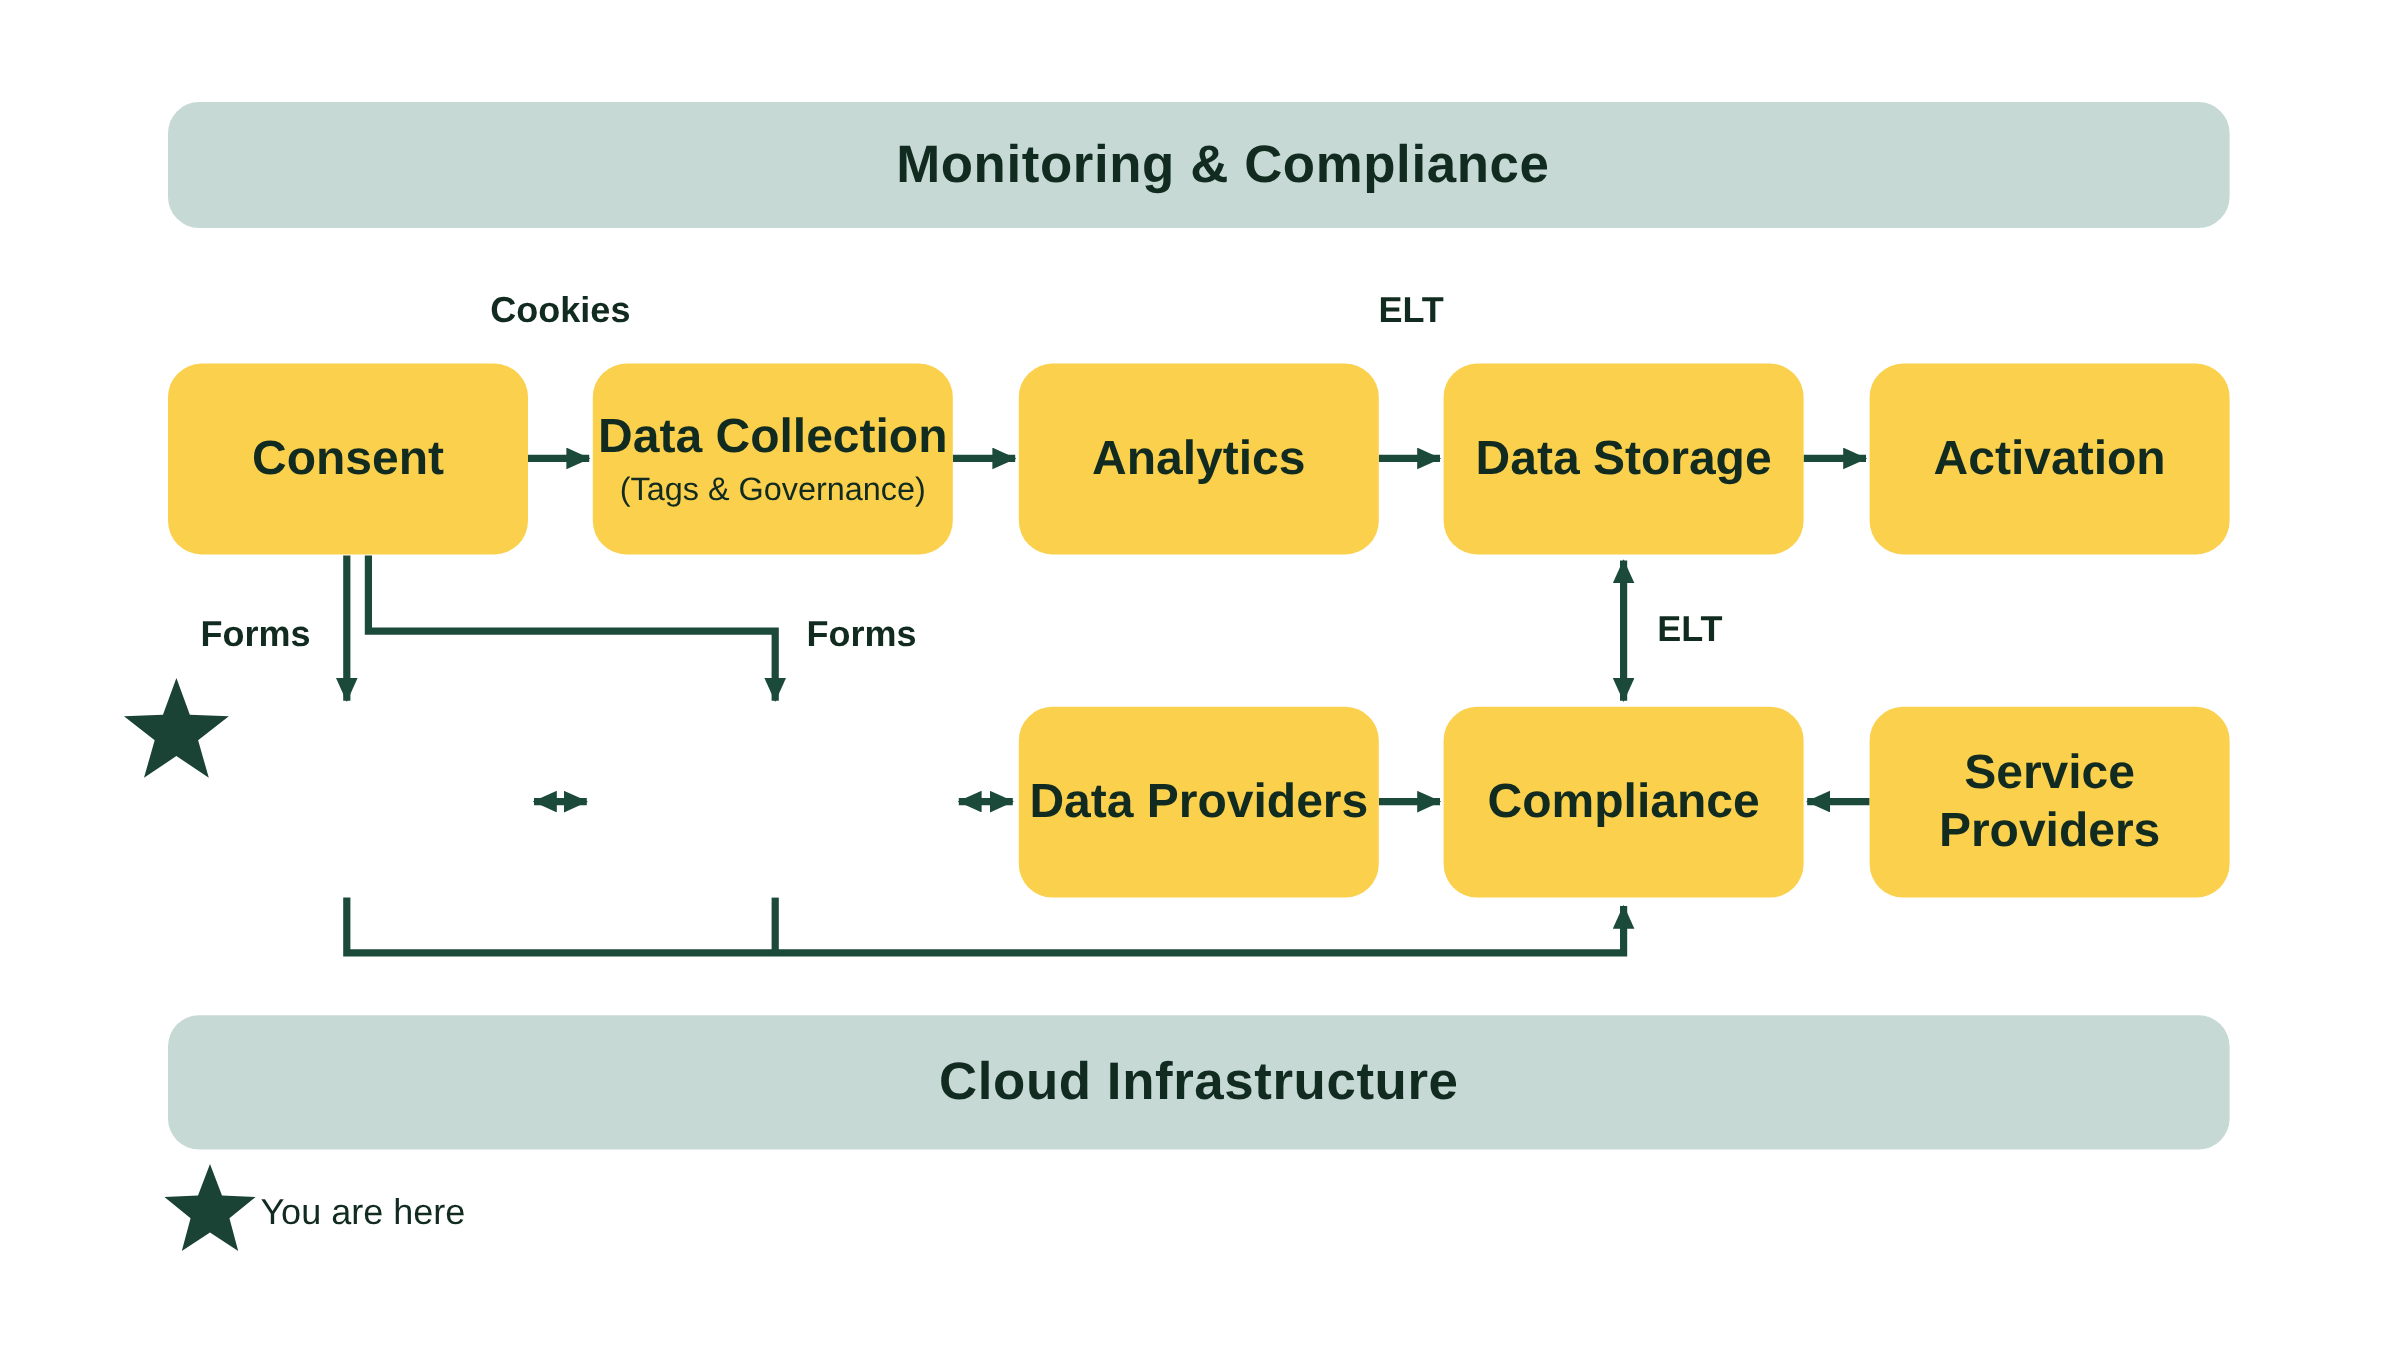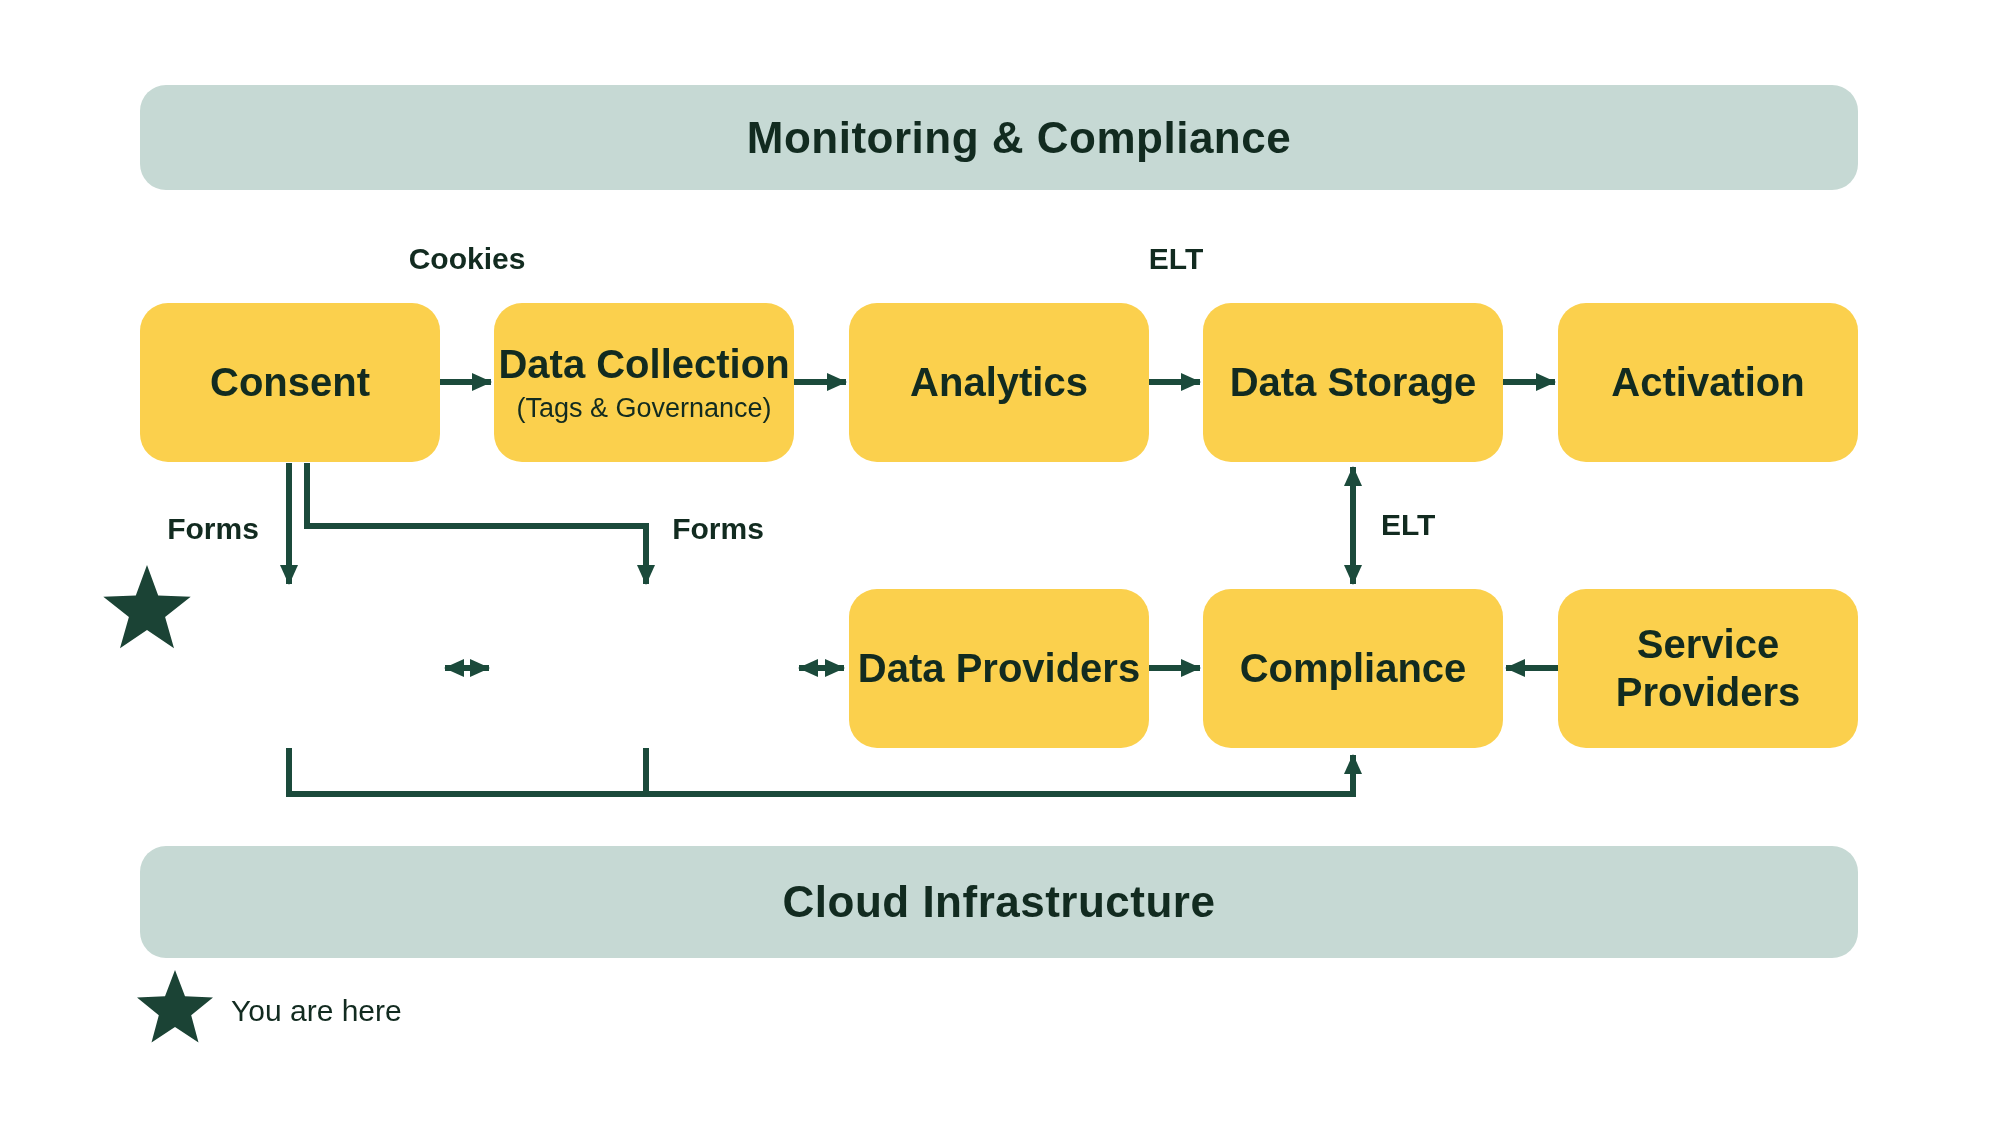--- a/index.html
+++ b/index.html
@@ -97,21 +97,20 @@
     stroke-linejoin: miter;
   }
   .arrowhead { fill: var(--connector); }
   .star-shape { fill: var(--star); }
   .legend {
     position: absolute;
     left: 133px;
     top: 968px;
     display: flex;
     align-items: center;
-    gap: 14px;
   }
   .legend-label {
     font-size: 30px;
     font-weight: 500;
     color: var(--ink);
   }
 </style>
 </head>
 <body>
 

